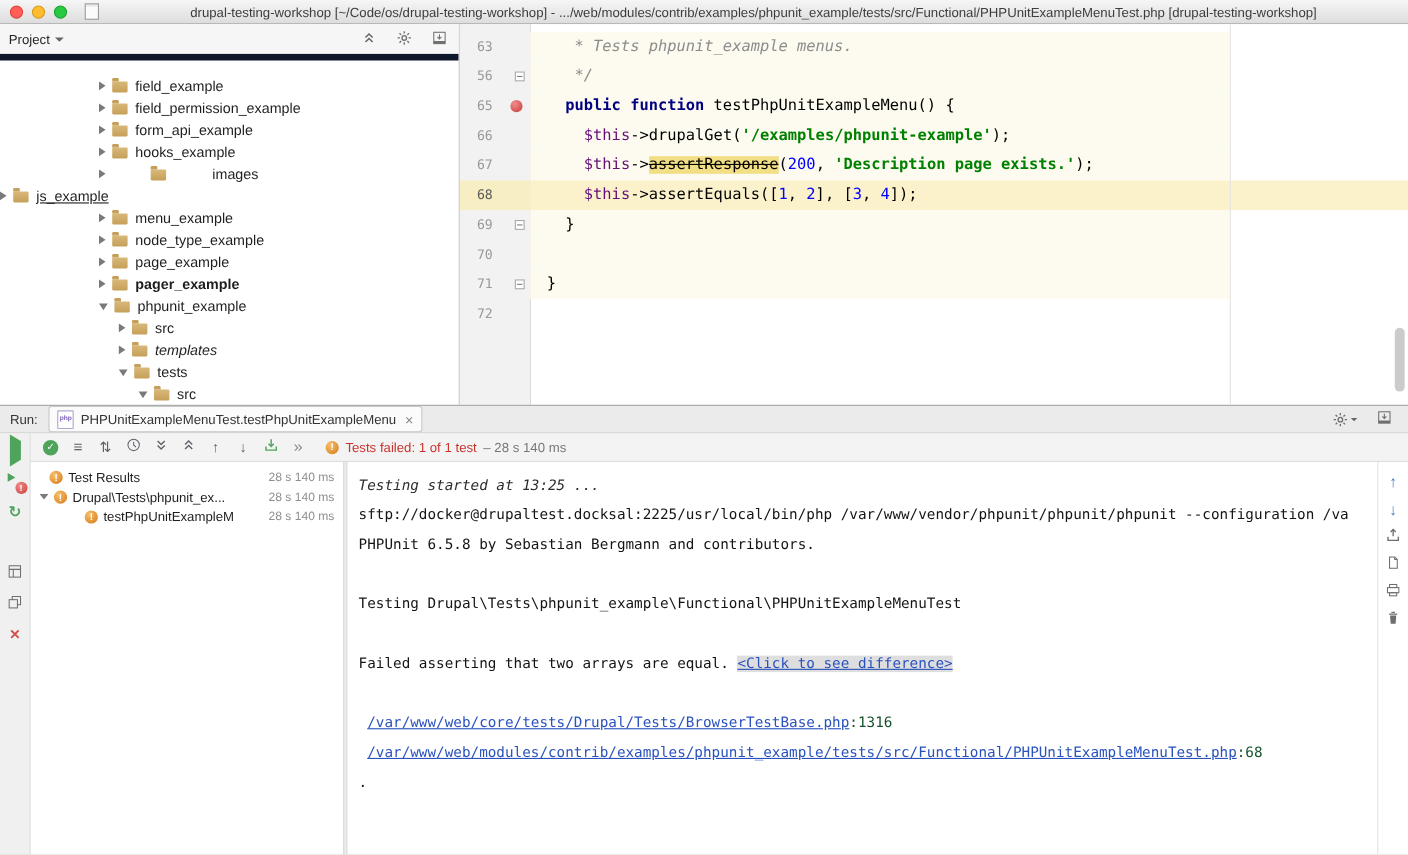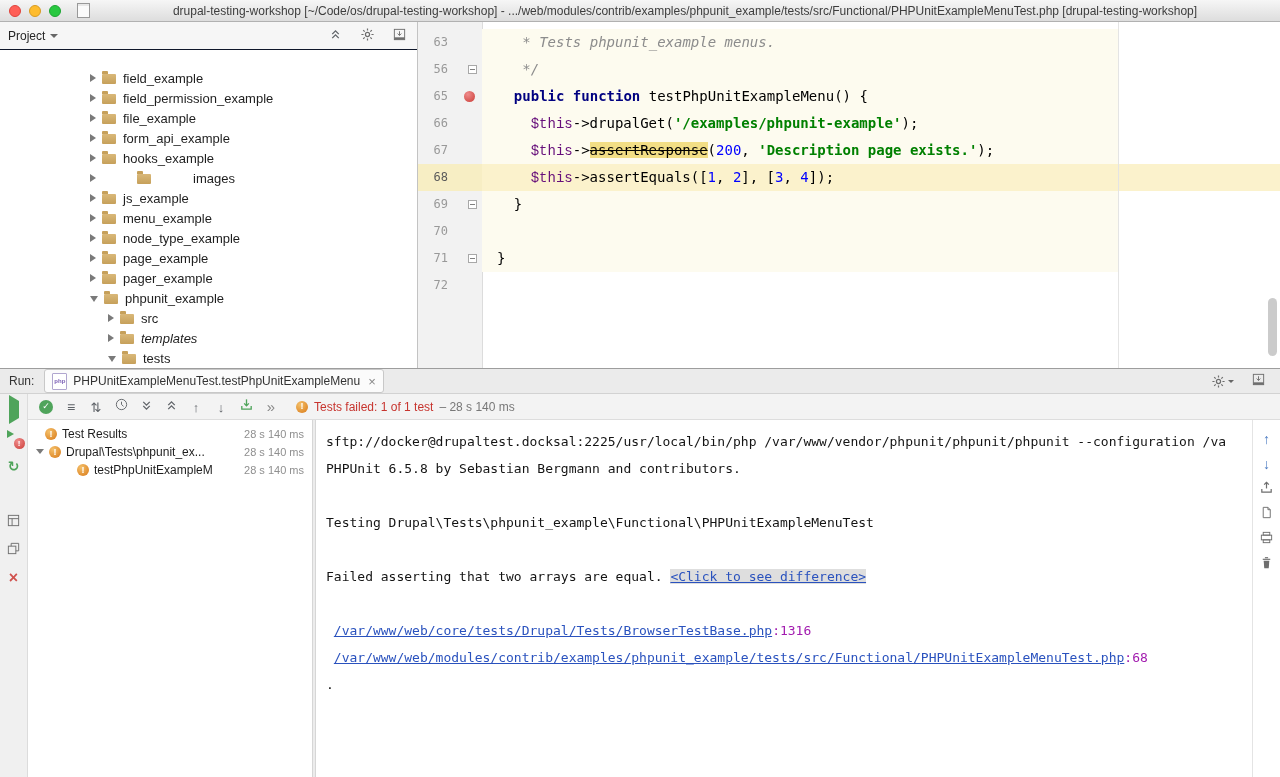--- a/index.html
+++ b/index.html
@@ -14,21 +14,21 @@
   .tl.red{background:#ff5f57;border:1px solid #df433c;}
   .tl.yel{background:#febc2e;border:1px solid #d89b22;}
   .tl.grn{background:#28c840;border:1px solid #1da532;}
   .title-doc{width:11px;height:13px;background:#fbfbfb;border:1px solid #999;margin-left:16px;flex:none;
     box-shadow:inset 0 2px 0 #e8e8e8;}
   .title-text{flex:1;text-align:center;font-size:12px;color:#3d3d3d;white-space:nowrap;overflow:hidden;padding:0 8px;}
   
   .project{position:absolute;left:0;top:22px;width:418px;height:346px;background:#fff;
     border-right:1px solid #c3c3c3;box-sizing:border-box;overflow:hidden;}
   .proj-header{height:27px;display:flex;align-items:center;font-size:12px;color:#262626;
-    padding:0 8px;background:#f6f6f6;border-bottom:1px solid #0f172a;}
+    padding:0 8px;background:#f6f6f6;border-bottom:6px solid #0f172a;}
   .proj-title{display:flex;align-items:center;gap:5px;}
   .proj-caret{width:0;height:0;border:4px solid transparent;border-top-color:#666;margin-top:4px;}
   .proj-btns{margin-left:auto;display:flex;gap:12px;align-items:center;}
   .tb-btn{width:20px;height:20px;display:flex;align-items:center;justify-content:center;}
   .ptree{position:absolute;left:0;top:27px;right:0;bottom:0;overflow:hidden;margin-top:19px;}
   .ptree-row{height:20px;display:flex;align-items:center;font-size:13px;color:#1e1e1e;white-space:nowrap;}
   .tri{width:0;height:0;border-style:solid;flex:none;margin-right:6px;}
   .tri.col{border-width:4px 0 4px 6px;border-color:transparent transparent transparent #7a7a7a;}
   .tri.exp{border-width:6px 4px 0 4px;border-color:#7a7a7a transparent transparent transparent;margin-top:2px;}
   .folder{width:14px;height:10px;background:linear-gradient(#d9b879,#c6a05a);border-radius:1px;
@@ -46,21 +46,21 @@
   .ed-ico{width:30px;position:relative;flex:none;z-index:2;}
   .ed-code{flex:1;padding-left:15px;white-space:pre;color:#000;}
   .cream .ed-code{background:linear-gradient(90deg,#fdfbef 0,#fdfbef 636px,#ffffff 636px);}
   .caret::before{content:'';position:absolute;left:0;top:0;bottom:0;width:64px;background:#f7eec4;z-index:1;}
   .caret .ed-code{background:#fbf2cc;}
   .caret .ed-num{color:#5a5a5a;}
   .k{color:#000080;font-weight:bold;}
   .s{color:#008000;font-weight:bold;}
   .n{color:#0000ff;}
   .c{color:#8c8c8c;font-style:italic;}
-  .v{color:#660e7a;font-family:Liberation Mono, monospace;}
+  .v{color:#660e7a;}
   .d{background:#f2de85;text-decoration:line-through;}
   .fold{position:absolute;top:9px;left:16px;width:9px;height:9px;border:1px solid #a8a8a8;background:#fff;box-sizing:border-box;}
   .fold::after{content:'';position:absolute;left:1px;right:1px;top:3px;height:1px;background:#808080;}
   .tball{position:absolute;top:8px;left:12px;width:11px;height:11px;border-radius:50%;
     background:radial-gradient(circle at 35% 30%,#ef8c8c,#d4504c 75%);}
   .guide{position:absolute;left:700px;top:0;bottom:0;width:1px;background:#e4e4e4;z-index:3;pointer-events:none;}
   .ed-scroll{position:absolute;right:3px;top:276px;width:9px;height:58px;border-radius:5px;
     background:rgba(130,130,130,.42);z-index:4;}
   
   .run{position:absolute;left:0;top:368px;right:0;bottom:0;background:#fff;border-top:1px solid #9d9d9d;box-sizing:border-box;}
@@ -93,21 +93,21 @@
   .tt-arrow{width:0;height:0;border:4px solid transparent;border-top:5px solid #7a7a7a;margin:3px 5px 0 0;flex:none;}
   .tt-arrow-spacer{width:9px;flex:none;}
   .tree-splitter{position:absolute;left:284px;top:0;bottom:0;width:4px;background:#ececec;border-left:1px solid #d6d6d6;border-right:1px solid #d6d6d6;box-sizing:border-box;}
   .console{position:absolute;left:288px;top:0;right:28px;bottom:0;background:#fff;overflow:hidden;
     font-family:"DejaVu Sans Mono","Liberation Mono",monospace;font-size:13px;color:#141414;
     line-height:27px;padding:8px 0 0 10px;box-sizing:border-box;}
   .con-line{white-space:pre;height:27px;overflow:hidden;}
   .ti{font-style:italic;color:#2d2d2d;}
   .link{color:#2a52be;text-decoration:underline;}
   .difflink{background:#dedede;}
-  .lnum{color:#a21caf;}
+  .lnum{color:#14532d;}
   .con-strip{position:absolute;right:0;top:0;bottom:0;width:28px;background:#fff;border-left:1px solid #e4e4e4;
     display:flex;flex-direction:column;align-items:center;padding-top:9px;gap:5px;box-sizing:border-box;}
   
   .i-txt{font-size:13px;line-height:1;}
   .i-play{width:0;height:0;border-top:6px solid transparent;border-bottom:6px solid transparent;border-left:10px solid #4fa45b;}
   .i-stop{width:10px;height:10px;background:#b2b2b2;}
   .i-checkc{width:14px;height:14px;border-radius:50%;background:#4fa45b;color:#fff;font-size:9px;font-weight:bold;
     display:flex;align-items:center;justify-content:center;line-height:1;}
   .i-rrf{position:relative;width:16px;height:16px;}
   .i-rrf-ball{position:absolute;left:0;top:0;width:11px;height:11px;border-radius:50%;
@@ -174,58 +174,53 @@
           <span>field_example</span>
         </div>
         <div class="ptree-row" style="padding-left: 90px;">
           <span class="tri col"></span>
           <span class="folder"></span>
           <span>field_permission_example</span>
         </div>
         <div class="ptree-row" style="padding-left: 90px;">
           <span class="tri col"></span>
           <span class="folder"></span>
-          <span>file_example</span>
-        </div>
-        <div class="ptree-row" style="padding-left: 90px;">
-          <span class="tri col"></span>
-          <span class="folder"></span>
           <span>form_api_example</span>
         </div>
         <div class="ptree-row" style="padding-left: 90px;">
           <span class="tri col"></span>
           <span class="folder"></span>
           <span>hooks_example</span>
         </div>
         <div class="ptree-row" style="padding-left: 90px; gap: 35px;">
           <span class="tri col"></span>
           <span class="folder"></span>
           <span>images</span>
         </div>
-        <div class="ptree-row" style="padding-left: 90px;">
+        <div class="ptree-row" style=" text-decoration: underline;">
           <span class="tri col"></span>
           <span class="folder"></span>
           <span>js_example</span>
         </div>
         <div class="ptree-row" style="padding-left: 90px;">
           <span class="tri col"></span>
           <span class="folder"></span>
           <span>menu_example</span>
         </div>
         <div class="ptree-row" style="padding-left: 90px;">
           <span class="tri col"></span>
           <span class="folder"></span>
           <span>node_type_example</span>
         </div>
         <div class="ptree-row" style="padding-left: 90px;">
           <span class="tri col"></span>
           <span class="folder"></span>
           <span>page_example</span>
         </div>
-        <div class="ptree-row" style="padding-left: 90px;">
+        <div class="ptree-row" style="padding-left: 90px; font-weight: bold;">
           <span class="tri col"></span>
           <span class="folder"></span>
           <span>pager_example</span>
         </div>
         <div class="ptree-row" style="padding-left: 90px;">
           <span class="tri exp"></span>
           <span class="folder"></span>
           <span>phpunit_example</span>
         </div>
         <div class="ptree-row" style="padding-left: 108px;">
@@ -461,20 +456,21 @@
           </div>
           <div class="tt-row" style="padding-left: 40px;">
             <span class="tt-arrow-spacer"></span>
             <span class="fail-ball" style="margin-right:5px">!</span>
             <span>testPhpUnitExampleM</span>
             <span class="tt-time">28 s 140 ms</span>
           </div>
         </div>
       <div class="tree-splitter"></div>
       <div class="console">
+          <div class="con-line"><span class="ti">Testing started at 13:25 ...</span></div>
           <div class="con-line"><span>sftp://docker@drupaltest.docksal:2225/usr/local/bin/php /var/www/vendor/phpunit/phpunit/phpunit --configuration /va</span></div>
           <div class="con-line"><span>PHPUnit 6.5.8 by Sebastian Bergmann and contributors.</span></div>
           <div class="con-line"></div>
           <div class="con-line"><span>Testing Drupal\Tests\phpunit_example\Functional\PHPUnitExampleMenuTest</span></div>
           <div class="con-line"></div>
           <div class="con-line"><span>Failed asserting that two arrays are equal. </span><span class="link difflink">&lt;Click to see difference&gt;</span></div>
           <div class="con-line"></div>
           <div class="con-line"><span> </span><span class="link">/var/www/web/core/tests/Drupal/Tests/BrowserTestBase.php</span><span class="lnum">:1316</span></div>
           <div class="con-line"><span> </span><span class="link">/var/www/web/modules/contrib/examples/phpunit_example/tests/src/Functional/PHPUnitExampleMenuTest.php</span><span class="lnum">:68</span></div>
           <div class="con-line"><span>.</span></div>

